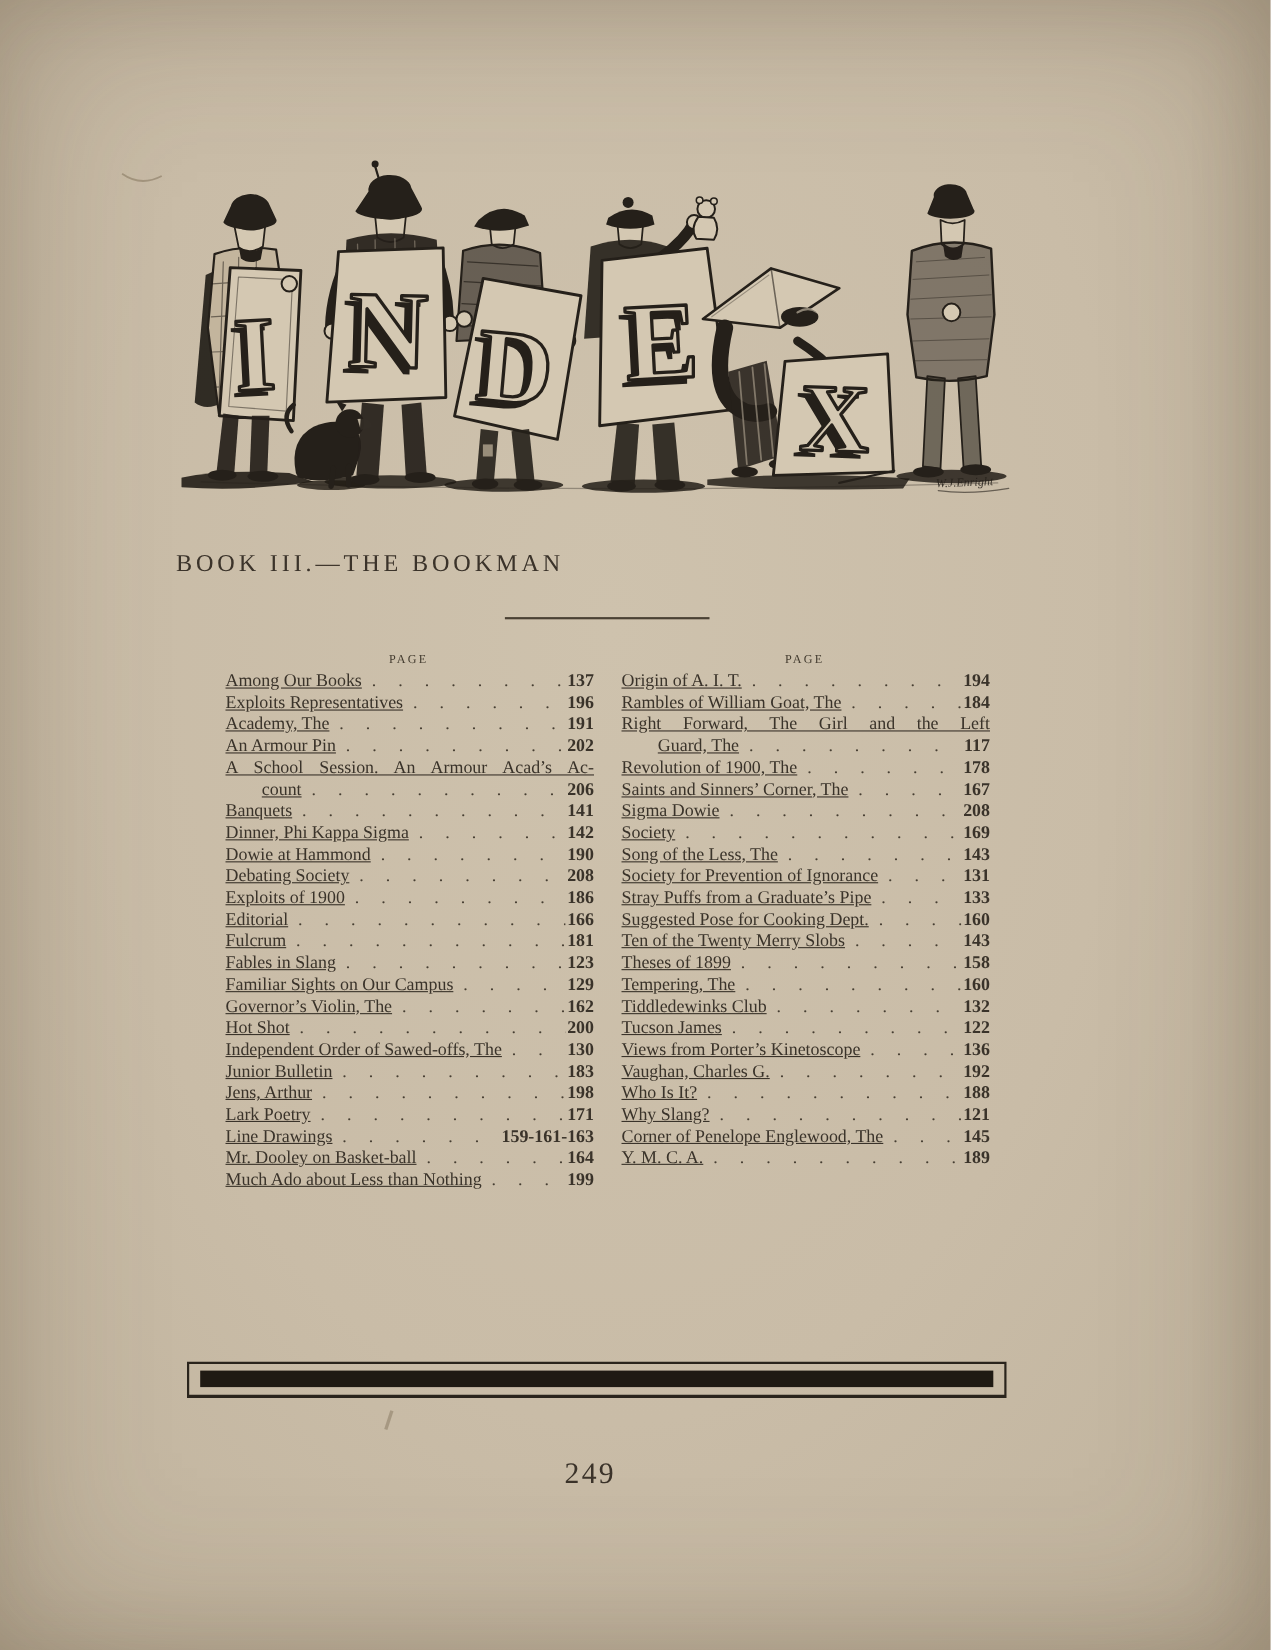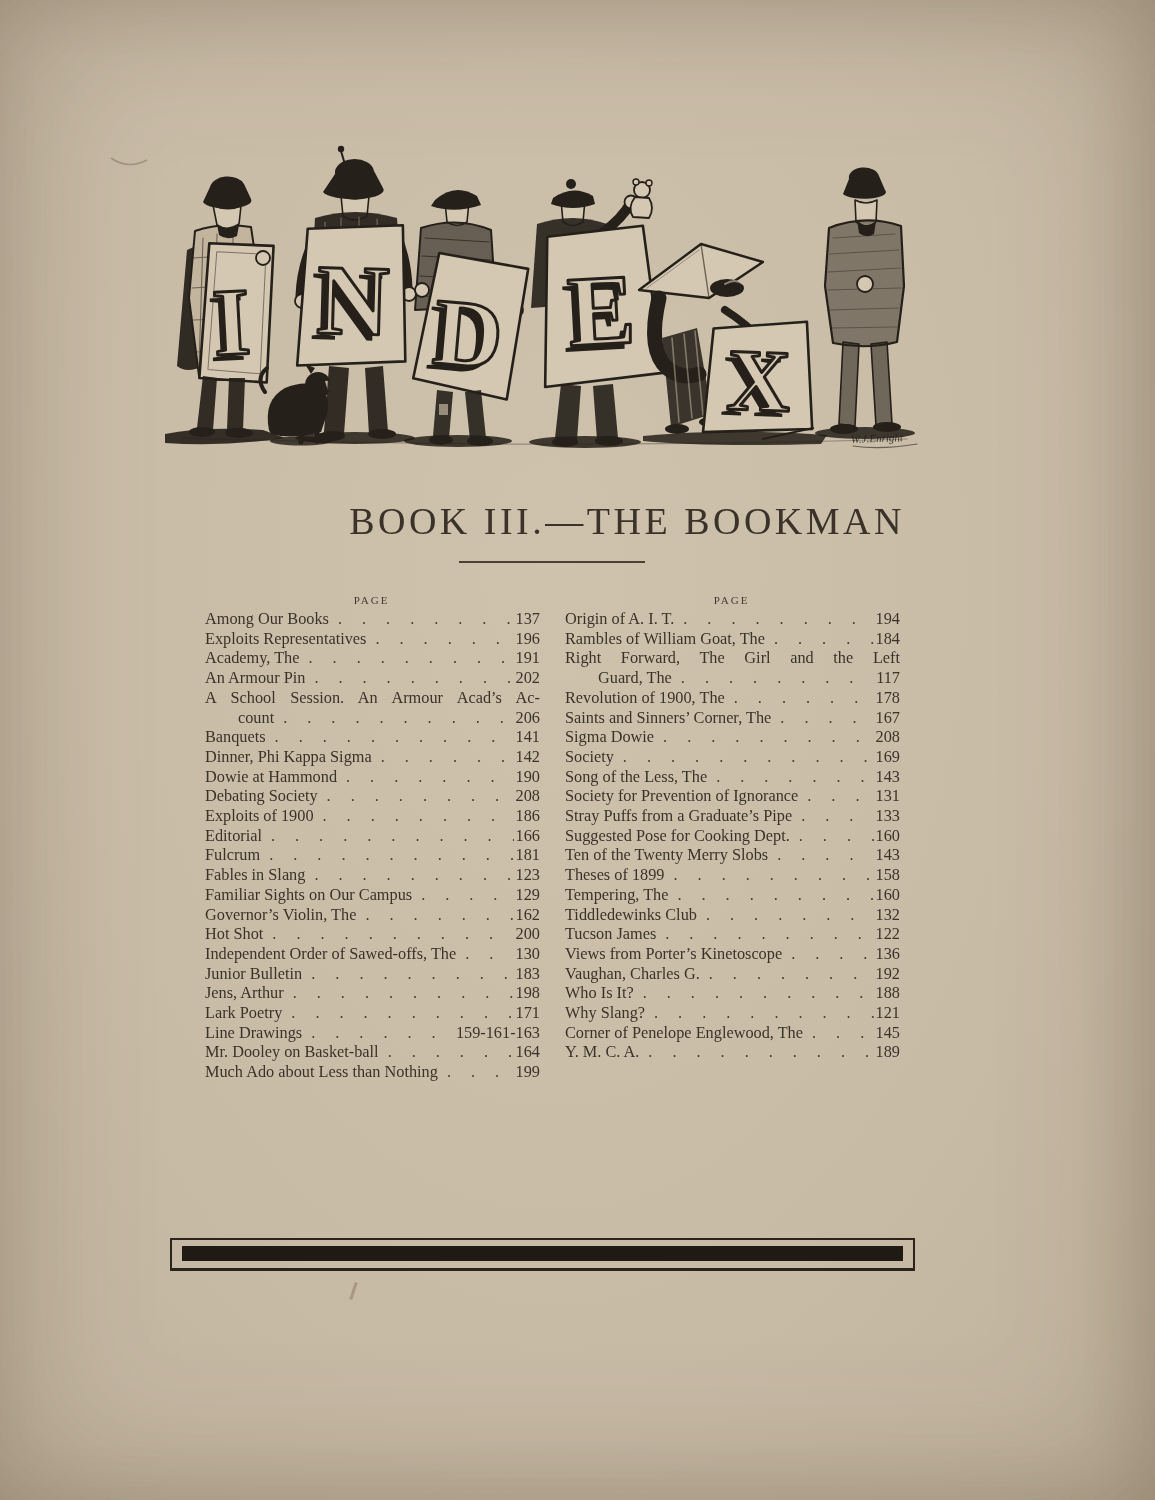--- a/index.html
+++ b/index.html
@@ -7,37 +7,37 @@
     width:1155px;height:1500px;position:relative;overflow:hidden;
     background:radial-gradient(ellipse at 48% 38%, #cec2ad 0%, #c9bca7 55%, #bfb29c 100%);
     font-family:"Liberation Serif", serif;
     color:#3a332a;
   }
   .page{position:absolute;inset:0;}
   .page::after{content:"";position:absolute;inset:0;pointer-events:none;
     box-shadow:inset 0 0 150px rgba(84,67,45,.30), inset -18px 0 60px rgba(84,67,45,.12);}
   .content{position:absolute;left:170px;top:0;width:745px;height:1500px;}
   .illustration{position:absolute;left:-5px;top:138px;width:758px;height:322px;}
-  .title{position:absolute;top:499px;left:0;right:0;margin:0;text-align:right;
+  .title{position:absolute;top:499px;left:0;right:0;margin:0;text-align:left;
     transform:translateX(-10px);
-    font-size:38px;font-weight:normal;letter-spacing:3.5px;color:#3b332a;white-space:nowrap;}
+    font-size:22px;font-weight:normal;letter-spacing:3.5px;color:#3b332a;white-space:nowrap;}
   .rule{position:absolute;top:561px;left:289px;width:186px;height:2px;background:#4a4134;}
   .index{position:absolute;top:594px;left:0;width:100%;}
   .col{position:absolute;top:0;width:335px;}
   .col-left{left:35px;}
   .col-right{left:395px;}
   .page-label{height:15px;text-align:center;padding-right:2px;
     font-size:11px;letter-spacing:2px;color:#45? ;color:#453d31;}
   .row{display:flex;align-items:baseline;line-height:19.7px;font-size:16.3px;}
-  .t{white-space:nowrap;}
+  .t{white-space:nowrap;text-decoration:underline;}
   .just{display:block;width:100%;text-align:justify;text-align-last:justify;white-space:normal;}
   .indent{padding-left:33px;}
   .leader{flex:1;min-width:0;overflow:hidden;white-space:nowrap;letter-spacing:20px;
     padding-left:9px;color:#463e32;}
-  .num{white-space:nowrap;text-align:center;padding-left:2px;}
+  .num{white-space:nowrap;text-align:center;padding-left:2px;font-weight:bold;}
   .ornament{position:absolute;left:0;top:1238px;width:741px;height:28px;
     border:2px solid #2a241c;border-bottom-width:3px;}
   .ornament .bar{position:absolute;left:10px;right:10px;top:6px;height:15px;background:#1f1a13;}
   .folio{position:absolute;top:1324px;left:0;right:0;text-align:center;transform:translateX(-6px);
     font-size:27px;letter-spacing:2px;color:#3b332a;}
   .stray-arc{position:absolute;left:108px;top:148px;width:42px;height:26px;}
   .stray-slash{position:absolute;left:352px;top:1282px;width:3px;height:18px;
     background:#8a7b64;transform:rotate(18deg);opacity:.55;}
   svg text.board-letter{font-family:"Liberation Serif", serif;font-weight:bold;}
   svg text.sig{font-family:"Liberation Serif", serif;font-style:italic;}
@@ -482,16 +482,17 @@
               <span class="num">189</span>
             </div>
           </div>
       </div>
     </div>
 
     <div class="ornament">
       <div class="bar"></div>
     </div>
 
+    <div class="folio">249</div>
   </div>
 
   <div class="stray-slash"></div>
 </div>
 
 </body></html>

